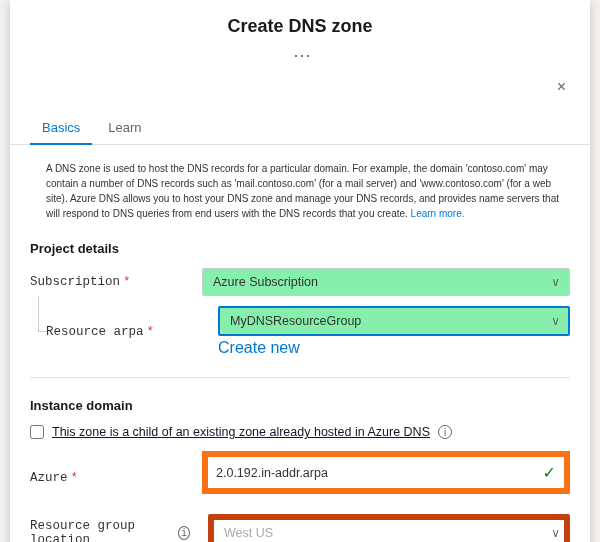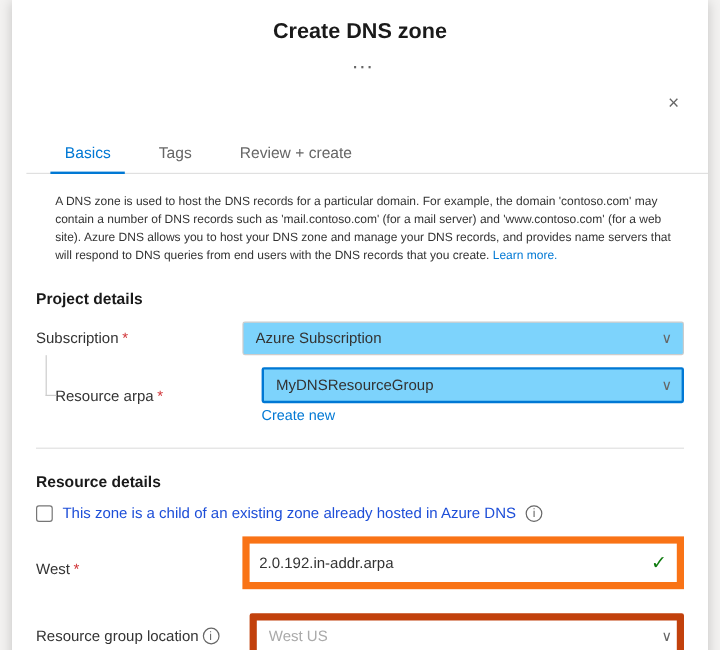--- a/index.html
+++ b/index.html
@@ -42,25 +42,24 @@
       margin-left: auto;
       cursor: pointer;
       font-size: 16px;
       color: #666;
       background: none;
       border: none;
       padding: 4px;
     }
     .tabs {
       display: flex;
-      gap: 16px;
+      gap: 4px;
       padding: 8px 20px 0 20px;
       border-bottom: 1px solid #e0e0e0;
       margin-top: 4px;
-      margin-left: 12px;
     }
     .tab {
       padding: 8px 12px;
       cursor: pointer;
       color: #666;
       font-size: 13px;
       border-bottom: 2px solid transparent;
       margin-bottom: -1px;
     }
     .tab.active {
@@ -115,36 +114,37 @@
       width: 8px;
     }
     .form-label {
       width: 160px;
       min-width: 160px;
       font-size: 12.5px;
       color: #333;
       display: flex;
       align-items: center;
       gap: 3px;
+      font-family: Liberation Mono, monospace;
     }
     .required {
       color: #d13438;
     }
     .form-control {
       flex: 1;
       position: relative;
     }
     .select-box {
       width: 100%;
       padding: 6px 30px 6px 10px;
       border: 1px solid #ccc;
       border-radius: 2px;
       font-size: 12.5px;
       color: #333;
-      background: #7dd3fc;
+      background: #86efac;
       appearance: none;
       cursor: pointer;
     }
     .select-box.highlighted {
       border-color: #0078d4;
       border-width: 2px;
     }
     .select-wrapper {
       position: relative;
     }
@@ -153,21 +153,21 @@
       position: absolute;
       right: 10px;
       top: 50%;
       transform: translateY(-50%);
       color: #666;
       pointer-events: none;
       font-size: 12px;
     }
     .create-new {
       color: #0078d4;
-      font-size: 12px;
+      font-size: 16px;
       cursor: pointer;
       display: block;
       margin-top: 3px;
       text-decoration: none;
     }
     .divider {
       border: none;
       border-top: 1px solid #e0e0e0;
       margin: 4px 0 12px 0;
     }
@@ -177,21 +177,22 @@
       gap: 8px;
       margin-bottom: 12px;
     }
     .checkbox-row input[type="checkbox"] {
       width: 14px;
       height: 14px;
       cursor: pointer;
     }
     .checkbox-label {
       font-size: 12.5px;
-      color: #1d4ed8;
+      color: #0f172a;
+      text-decoration: underline;
     }
     .info-icon {
       display: inline-flex;
       align-items: center;
       justify-content: center;
       width: 14px;
       height: 14px;
       border-radius: 50%;
       border: 1px solid #666;
       font-size: 10px;
@@ -251,24 +252,21 @@
     <span class="dialog-title">Create DNS zone</span>
     <span class="dialog-dots">···</span>
     <button class="dialog-close">×</button>
   </div>
 
   <div class="tabs">
     <div class="tab active">
       <span>Basics</span>
     </div>
     <div class="tab">
-      <span>Tags</span>
-    </div>
-    <div class="tab">
-      <span>Review + create</span>
+      <span>Learn</span>
     </div>
   </div>
 
   <div class="dialog-body">
 
     <p class="description">
       <span>A DNS zone is used to host the DNS records for a particular domain. For example, the domain 'contoso.com' may contain a number of DNS records such as 'mail.contoso.com' (for a mail server) and 'www.contoso.com' (for a web site). Azure DNS allows you to host your DNS zone and manage your DNS records, and provides name servers that will respond to DNS queries from end users with the DNS records that you create.</span>
       <a class="learn-more" href="#">Learn more.</a>
     </p>
 
@@ -299,31 +297,31 @@
             </select>
           </div>
           <a class="create-new" href="#">Create new</a>
         </div>
       </div>
     </div>
 
     <hr class="divider">
 
     <div class="form-section">
-      <div class="section-title">Resource details</div>
+      <div class="section-title">Instance domain</div>
 
       <div class="checkbox-row">
         <input type="checkbox" style="">
         <span class="checkbox-label">This zone is a child of an existing zone already hosted in Azure DNS</span>
         <span class="info-icon">i</span>
       </div>
 
       <div class="form-row" style="margin-bottom:0;">
         <div class="form-label">
-          <span>West</span>
+          <span>Azure</span>
           <span class="required">*</span>
         </div>
         <div class="form-control">
           <div class="name-row">
             <input class="name-input" type="text" value="2.0.192.in-addr.arpa" style="">
             <span class="check-green">✓</span>
           </div>
         </div>
       </div>
 

